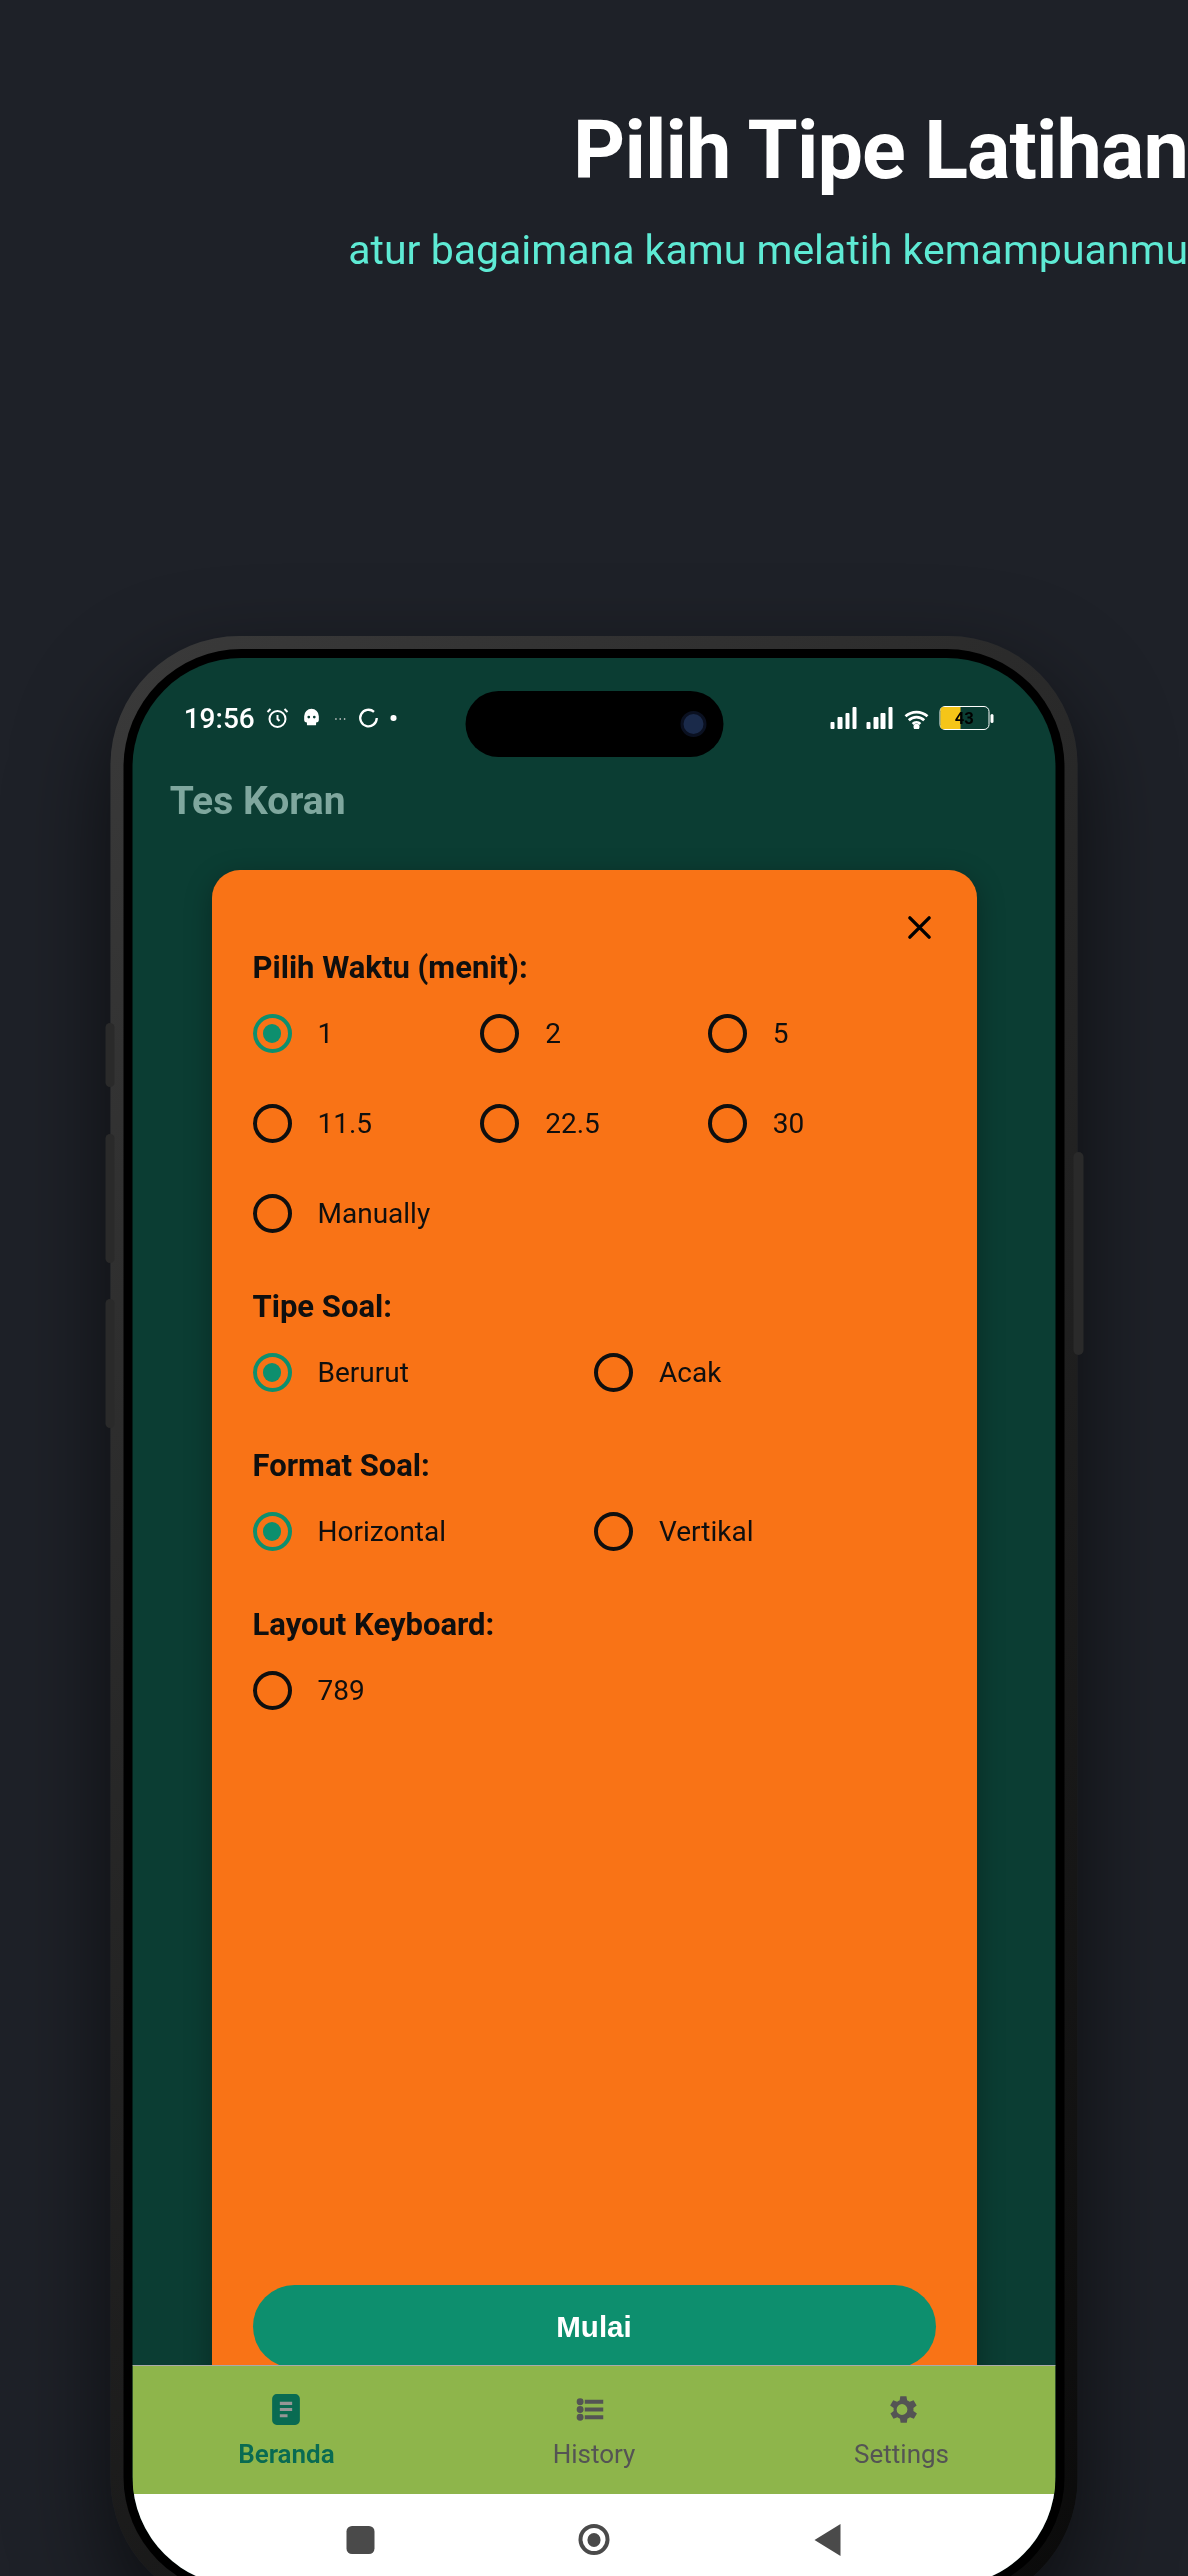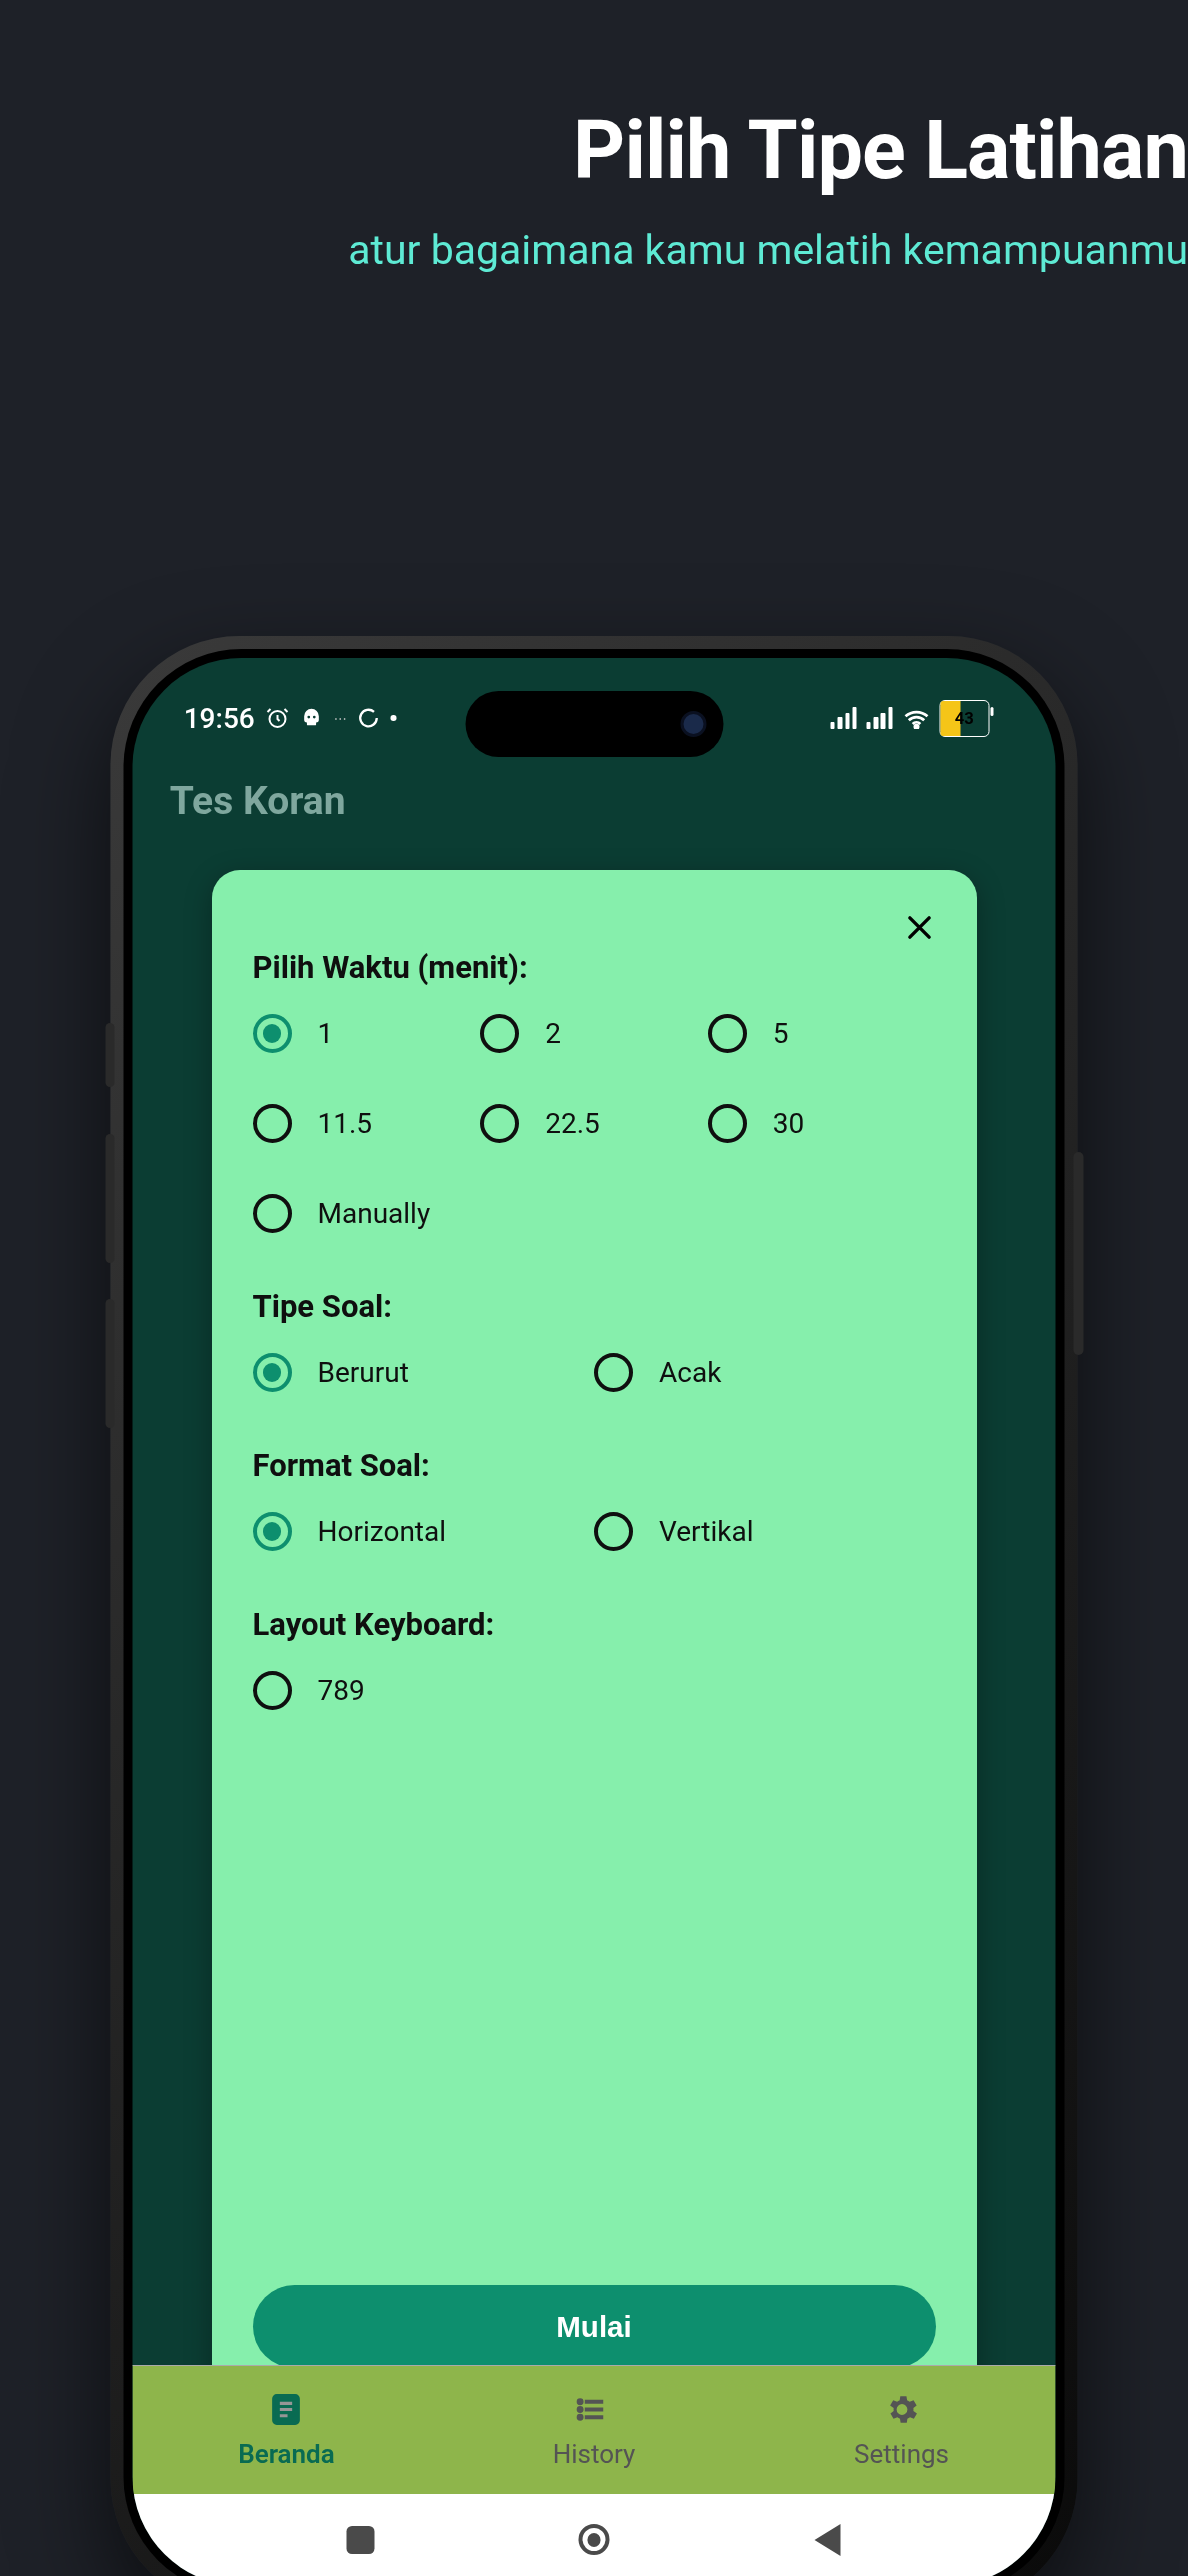--- a/index.html
+++ b/index.html
@@ -58,42 +58,42 @@
   
   .status {
     position: absolute; top: 28px; left: 0; right: 15px; height: 64px;
     display: flex; align-items: center; justify-content: space-between;
     padding: 0 51px; color: #fff; font-size: 28px; font-weight: 500; z-index: 40;
   }
   .status-left { display:flex; align-items:center; gap:11px; }
   .status-right { display:flex; align-items:center; gap:9.2px; }
   .sicon { display:inline-flex; }
   .battery {
-    width: 50px; height: 37px; border: 1.8px solid #fff; border-radius: 5.5px;
+    width: 50px; height: 24px; border: 1.8px solid #fff; border-radius: 5.5px;
     position: relative; display:flex; align-items:center;
   }
   .battery::after { content:""; position:absolute; right:-5.5px; top:6.4px; width:3.7px; height:9.2px; background:#fff; border-radius:1.8px; }
   .battery-fill { height: 100%; width: 43%; background: #f5c518; border-radius: 2.8px 0 0 2.8px; }
   .battery-text { position:absolute; left:0; right:0; text-align:center; font-size:16.6px; color:#000; font-weight:700; }
 
   .bars { display:flex; align-items:flex-end; gap:2.8px; height:22px; }
   .bars span { width:4.6px; background:#fff; border-radius:0.9px; }
   .bars span:nth-child(1){height:7.4px} .bars span:nth-child(2){height:12px}
   .bars span:nth-child(3){height:16.6px} .bars span:nth-child(4){height:22px}
 
   
   .app-header {
     position:absolute; top:120px; left:37px; color:#7fa79e; font-size:39px; font-weight:700;
   }
 
   
   .card {
     position:absolute; top:212px; left:50%; transform:translateX(-50%);
     width: 765px; height: 1539px;
-    background: #86efac; border-radius: 28px;
+    background: #f97316; border-radius: 28px;
     padding: 51px 41px 37px;
     box-shadow: 0 7.4px 28px rgba(0,0,0,.3);
   }
   .close {
     position:absolute; top:37px; right:37px; cursor:pointer;
     width:41px; height:41px; display:flex; align-items:center; justify-content:center;
   }
   .section-title { font-size:31px; font-weight:700; color:#0f0f0f; margin-top:28px; margin-bottom:28px; }
   .section-title:first-of-type { margin-top:55px; }
 

